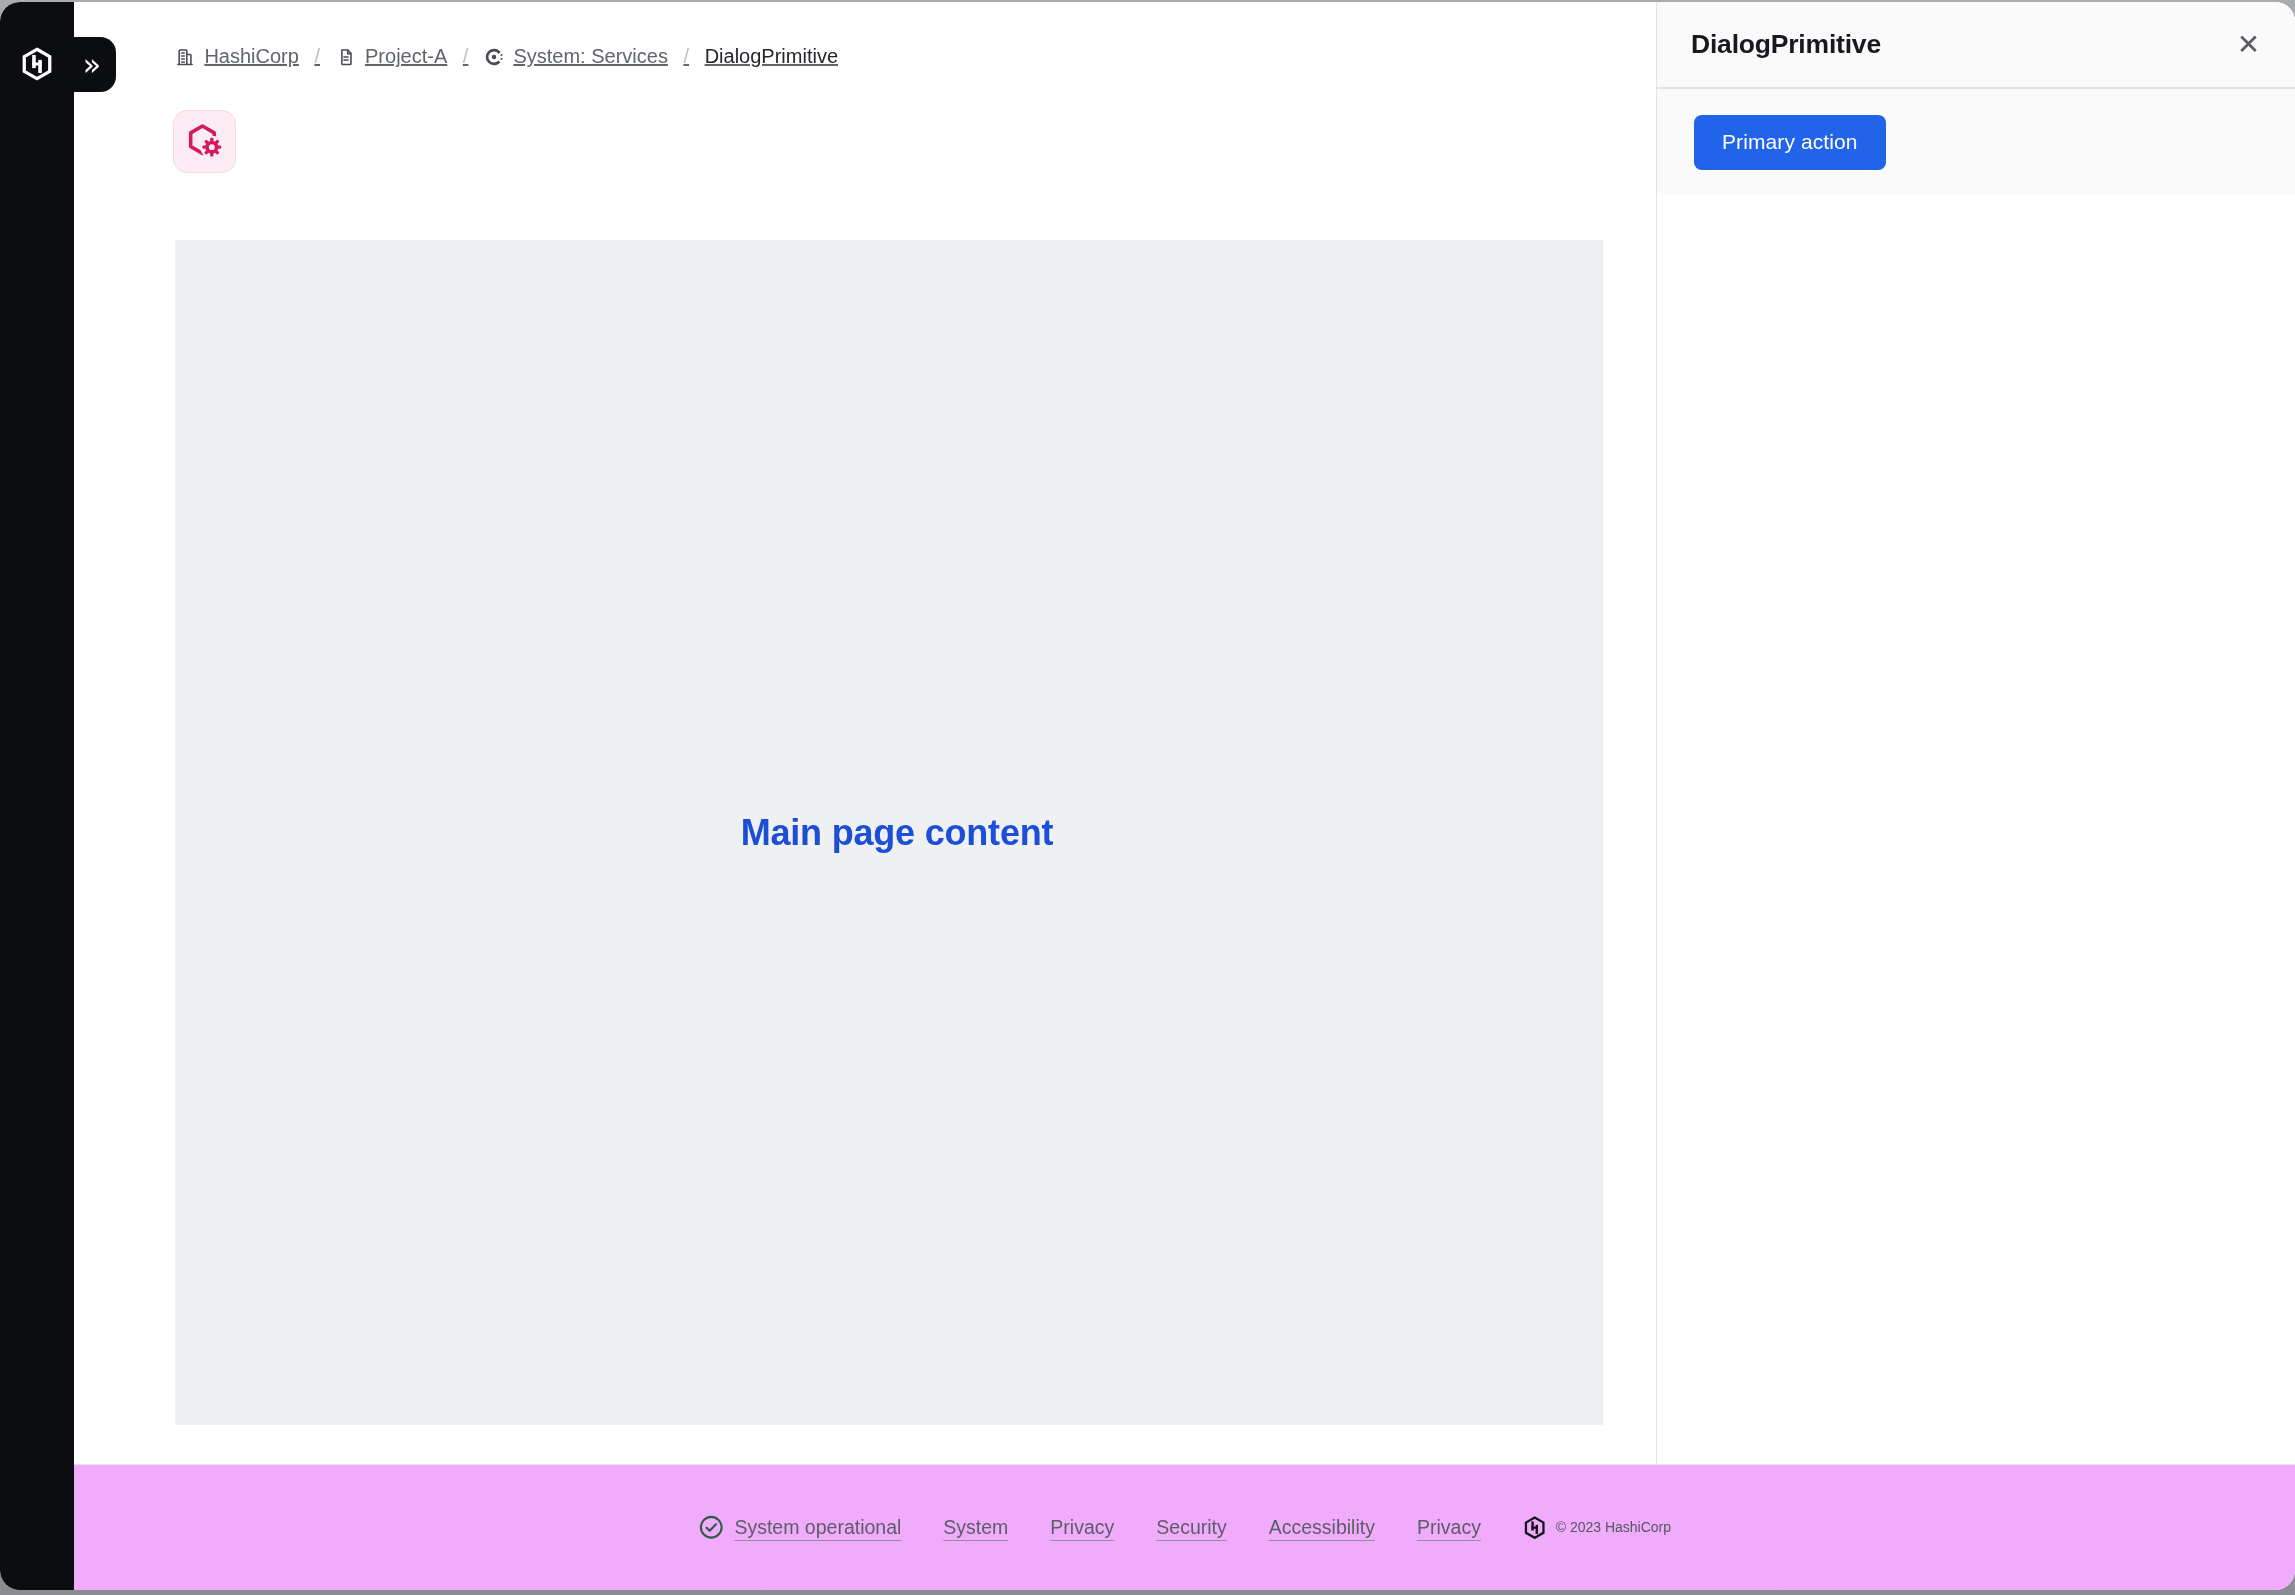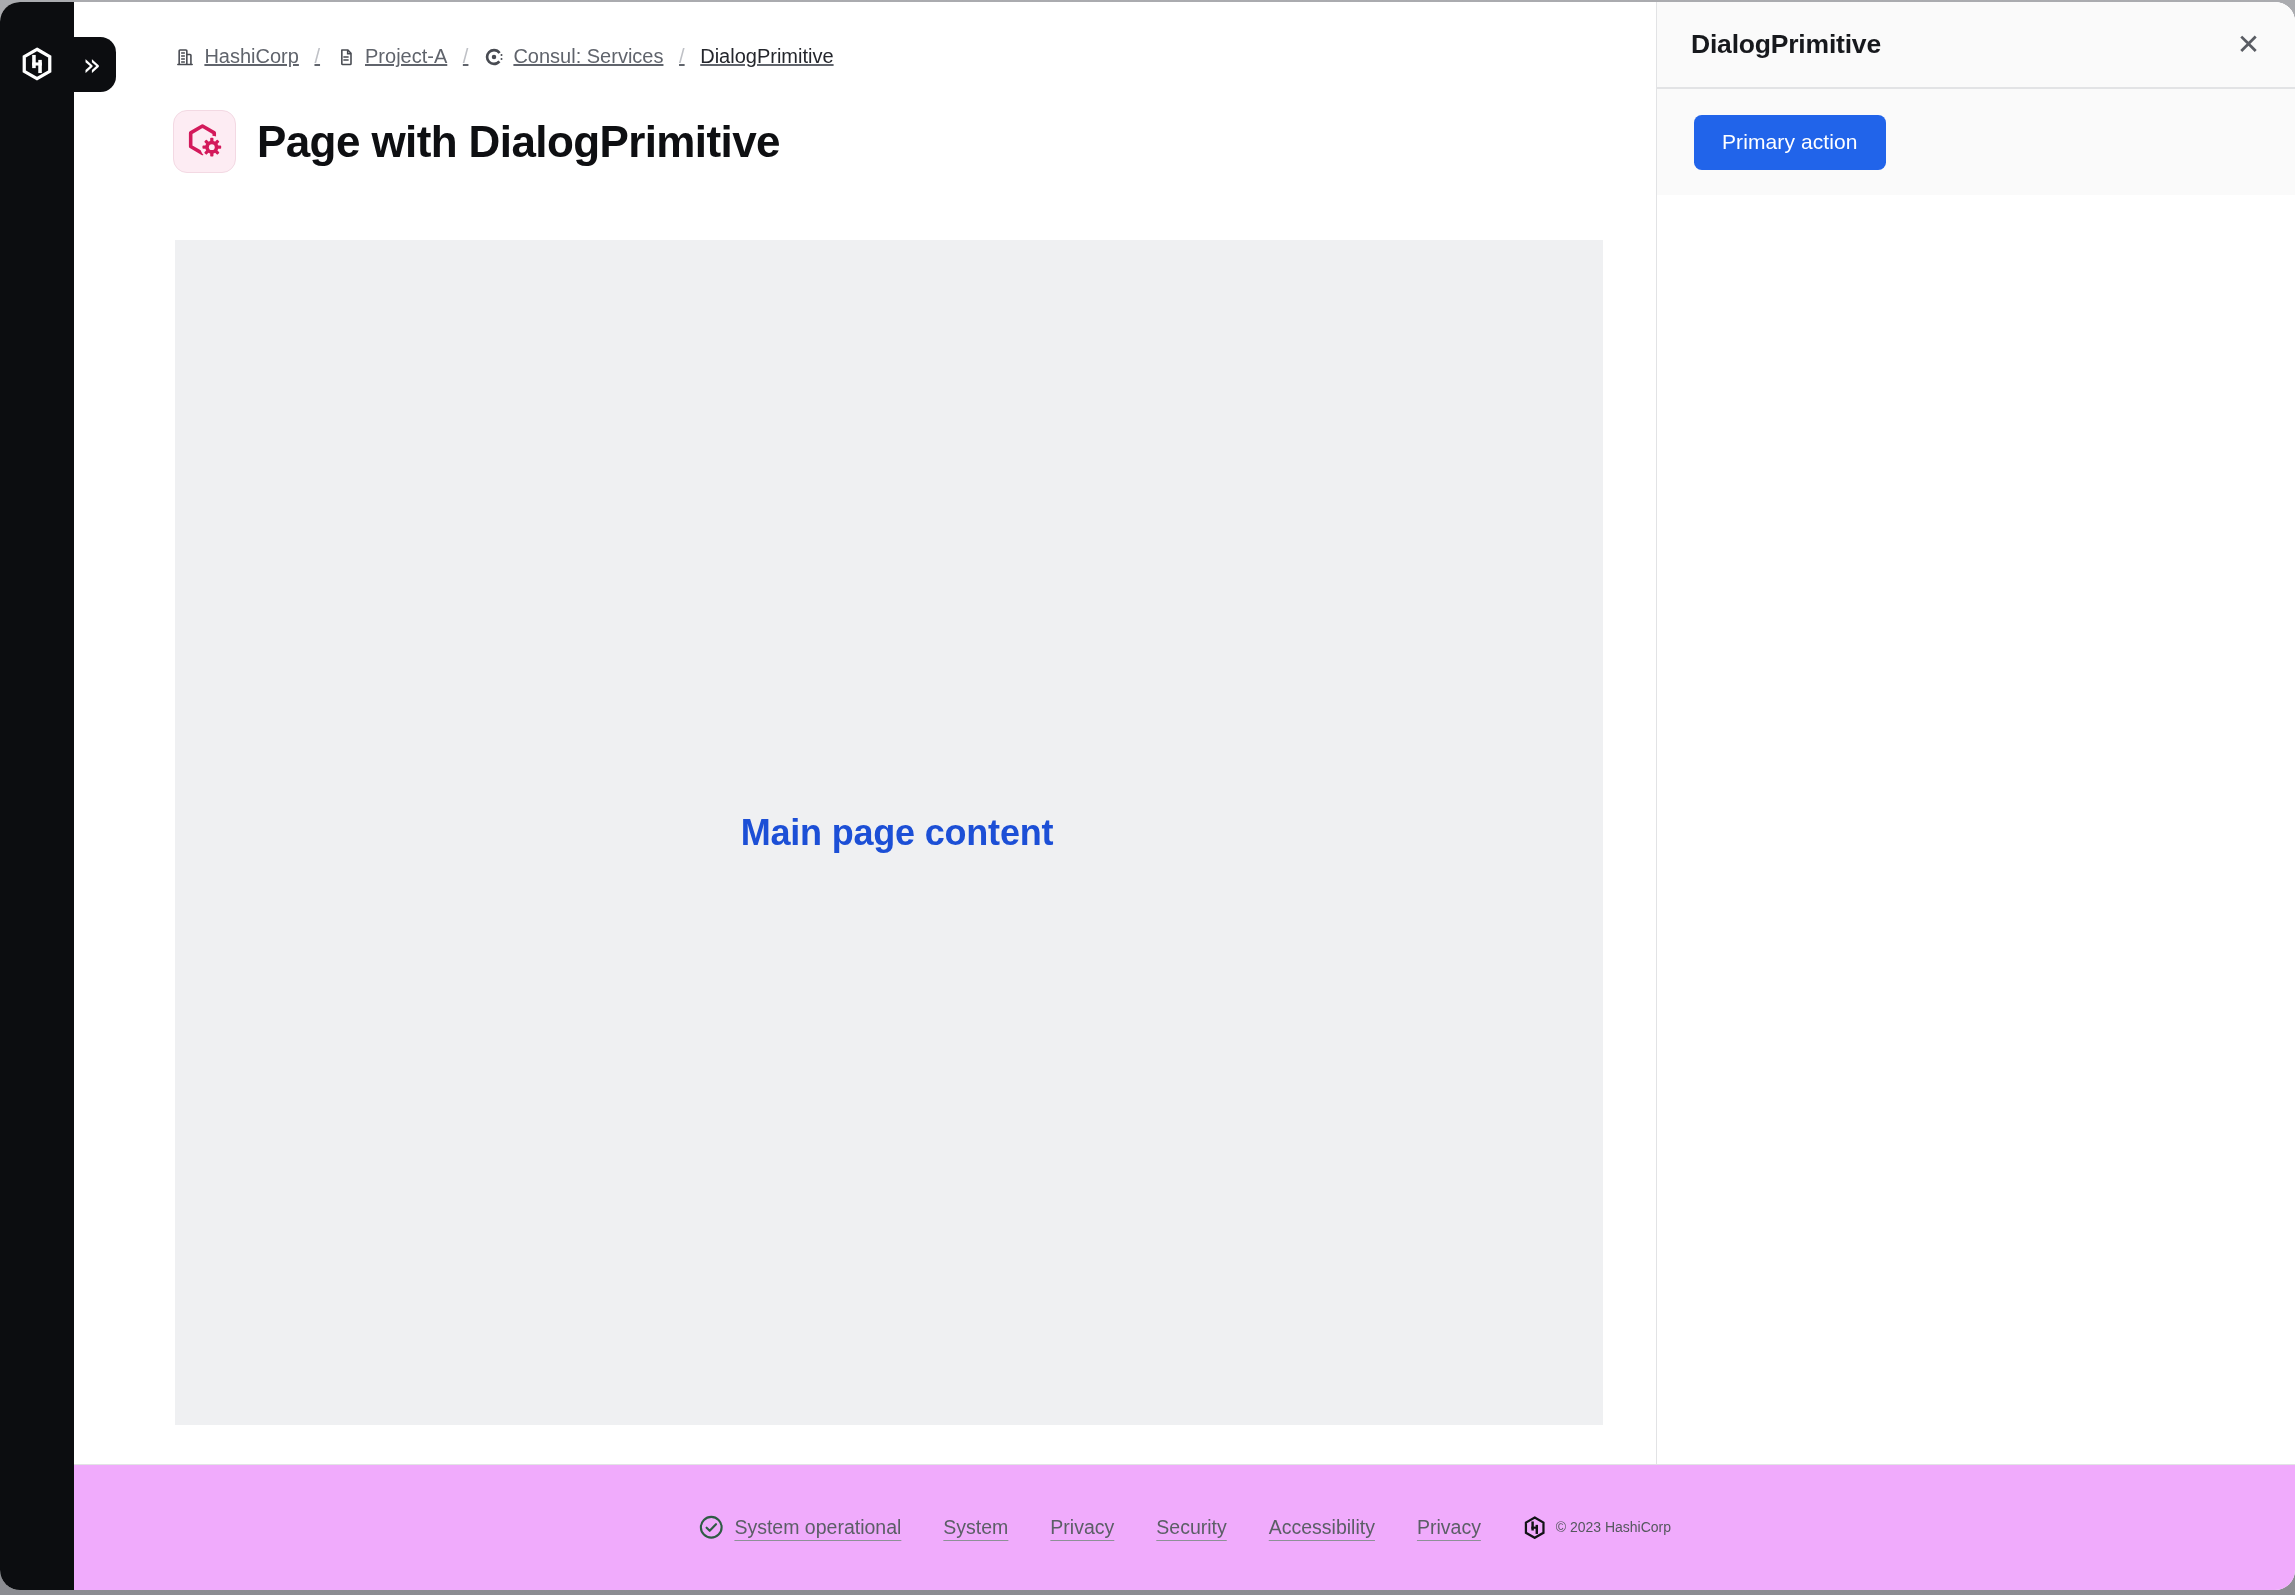--- a/index.html
+++ b/index.html
@@ -135,21 +135,21 @@
             <span class="crumb-label">Project-A</span>
           </span>
           <span class="sep">/</span>
           <span class="crumb">
             <svg class="crumb-icon" viewBox="0 0 24 24" fill="none">
               <circle cx="12" cy="12" r="8.3" stroke="currentColor" stroke-width="3.2" stroke-dasharray="41 11.2" stroke-dashoffset="-5.6"></circle>
               <circle cx="12" cy="12" r="2.7" fill="currentColor"></circle>
               <circle cx="21" cy="9.6" r="1.2" fill="currentColor"></circle>
               <circle cx="21" cy="14.4" r="1.2" fill="currentColor"></circle>
             </svg>
-            <span class="crumb-label">Consul: Services</span>
+            <span class="crumb-label">System: Services</span>
           </span>
           <span class="sep">/</span>
           <span class="crumb current">
             <span class="crumb-label">DialogPrimitive</span>
           </span>
         </nav>
 
         <div class="title-row">
           <span class="page-icon">
             <svg viewBox="0 0 48 48" fill="none">
@@ -162,21 +162,20 @@
                 <rect x="31" y="19.5" width="4" height="7" rx="1" transform="rotate(135 33 31)"></rect>
                 <rect x="31" y="19.5" width="4" height="7" rx="1" transform="rotate(180 33 31)"></rect>
                 <rect x="31" y="19.5" width="4" height="7" rx="1" transform="rotate(225 33 31)"></rect>
                 <rect x="31" y="19.5" width="4" height="7" rx="1" transform="rotate(270 33 31)"></rect>
                 <rect x="31" y="19.5" width="4" height="7" rx="1" transform="rotate(315 33 31)"></rect>
                 <circle cx="33" cy="31" r="8"></circle>
               </g>
               <circle cx="33" cy="31" r="3.6" fill="#fdecf3"></circle>
             </svg>
           </span>
-          <h1 class="page-title">Page with DialogPrimitive</h1>
         </div>
 
         <div class="main-placeholder">
           <span class="placeholder-text">Main page content</span>
         </div>
       </main>
 
       <section class="dialog">
         <header class="dialog-header">
           <h2 class="dialog-title">DialogPrimitive</h2>

